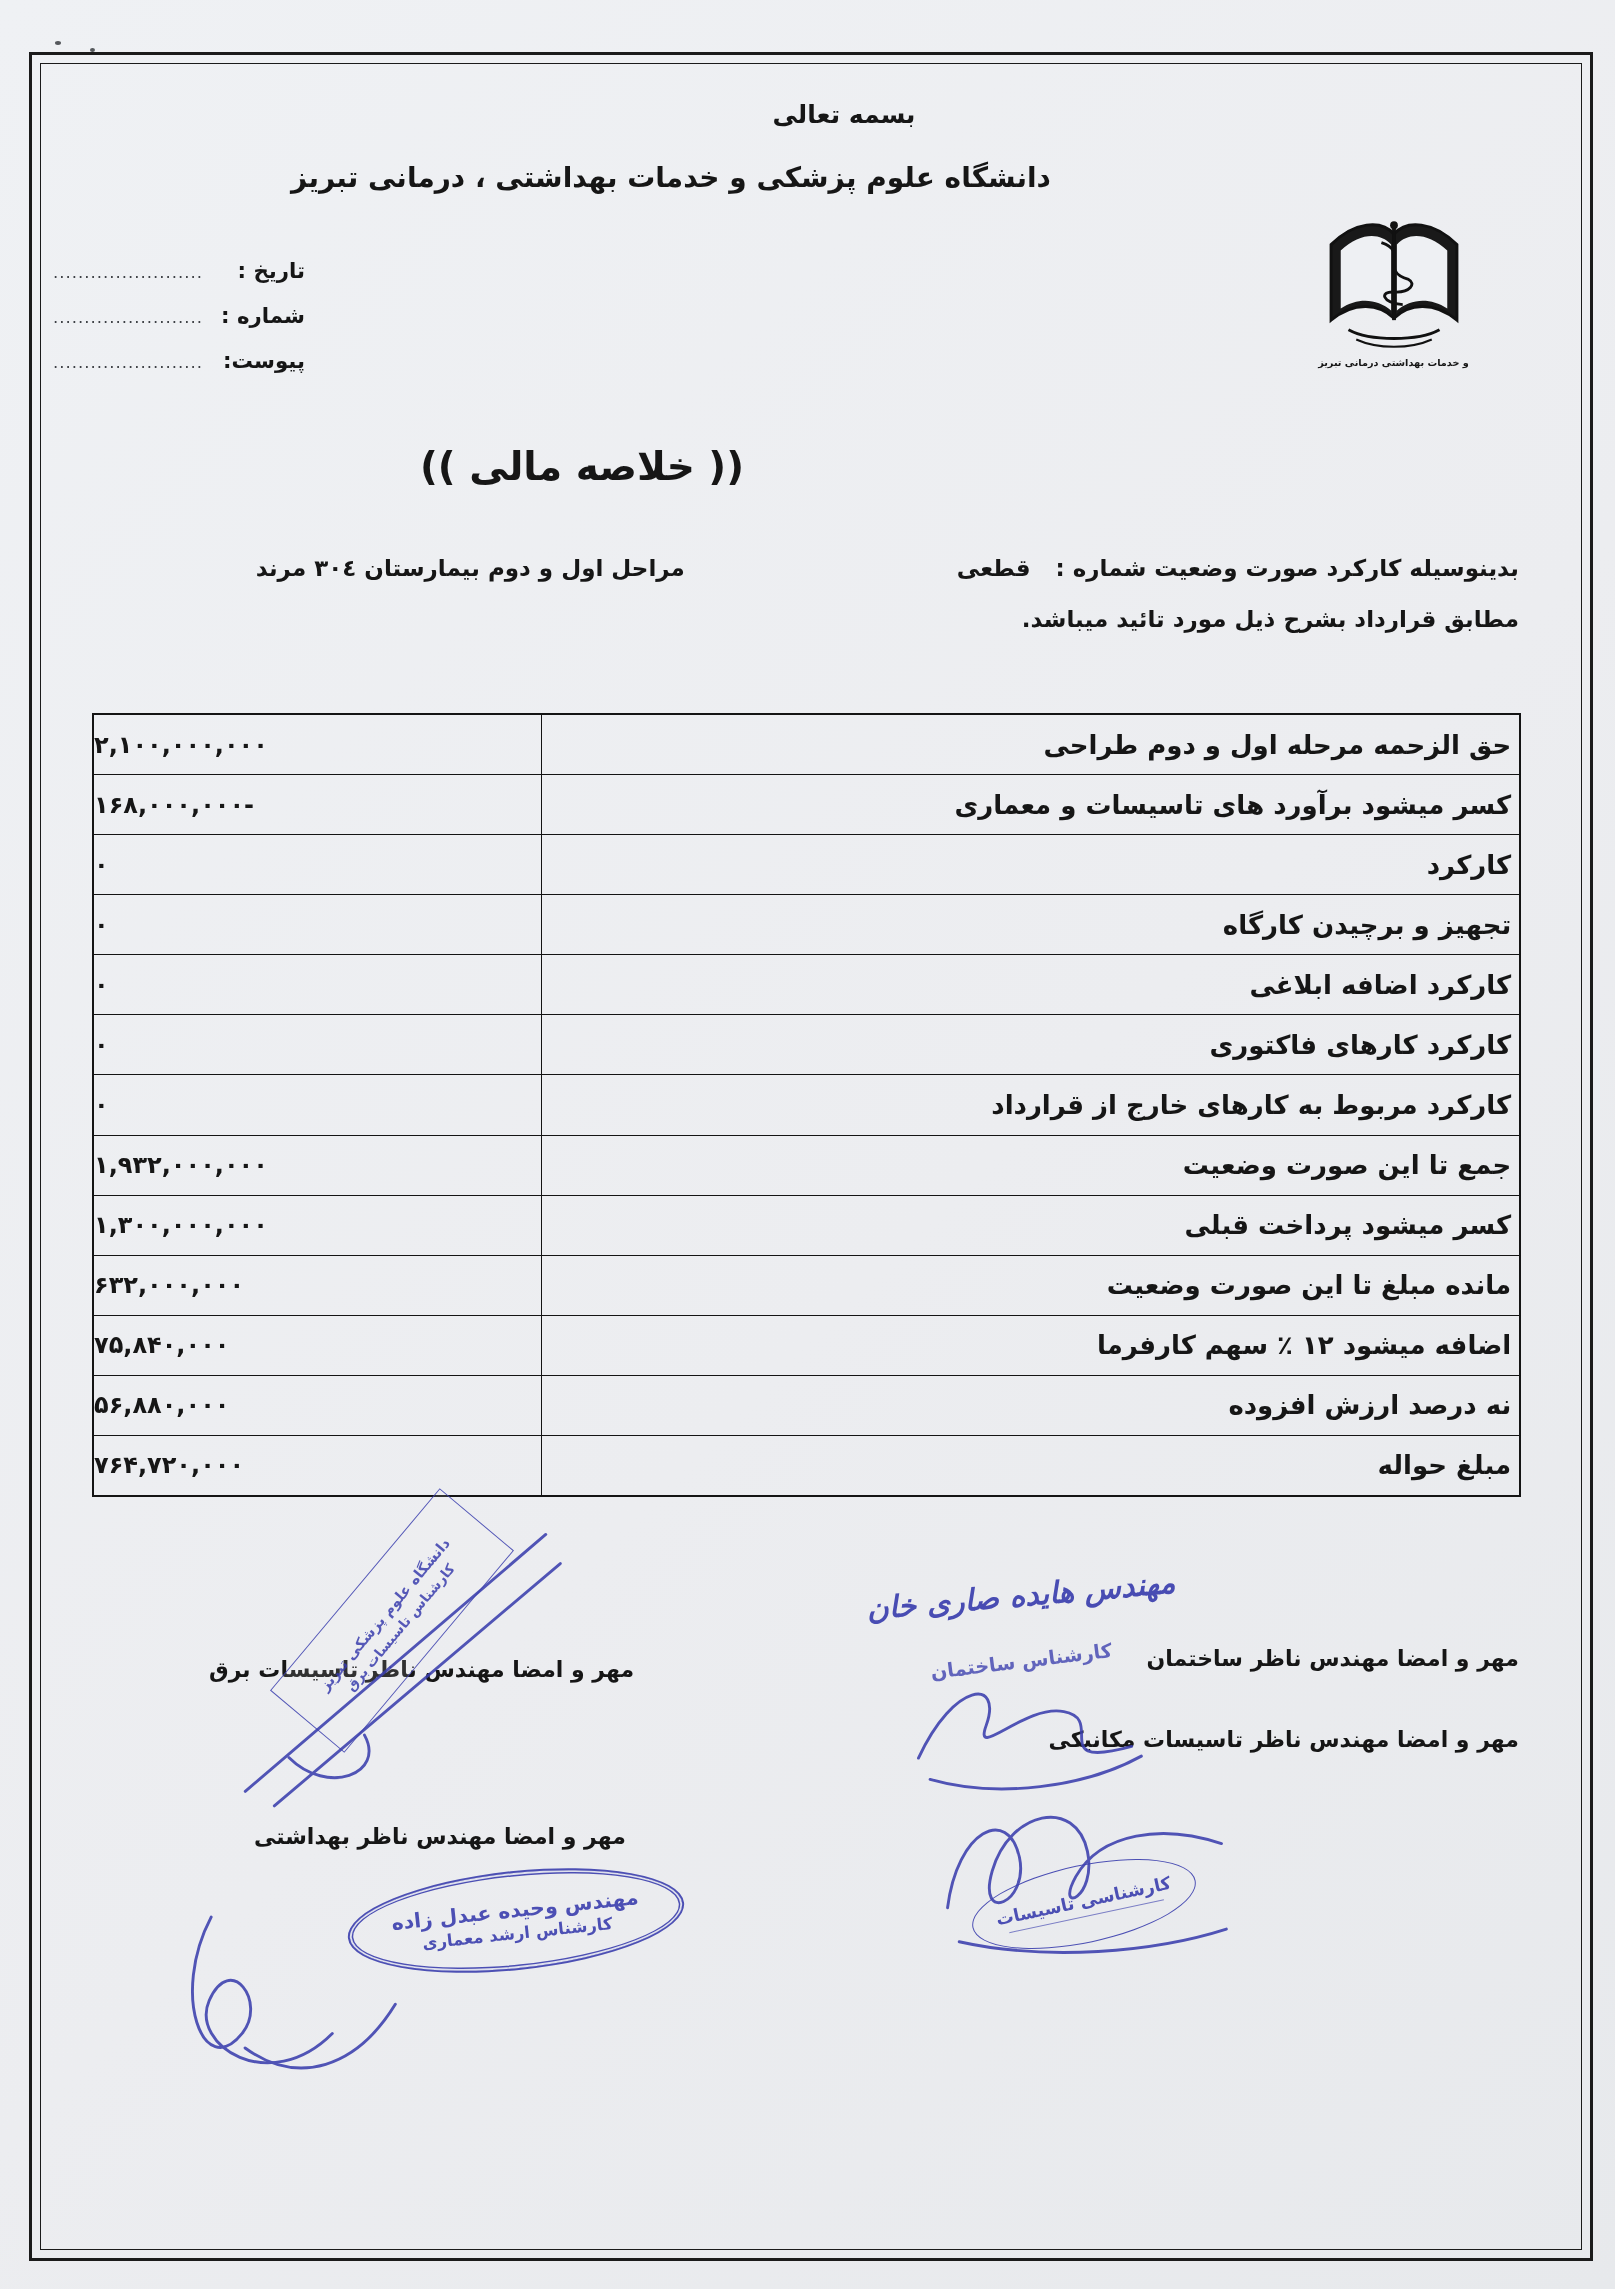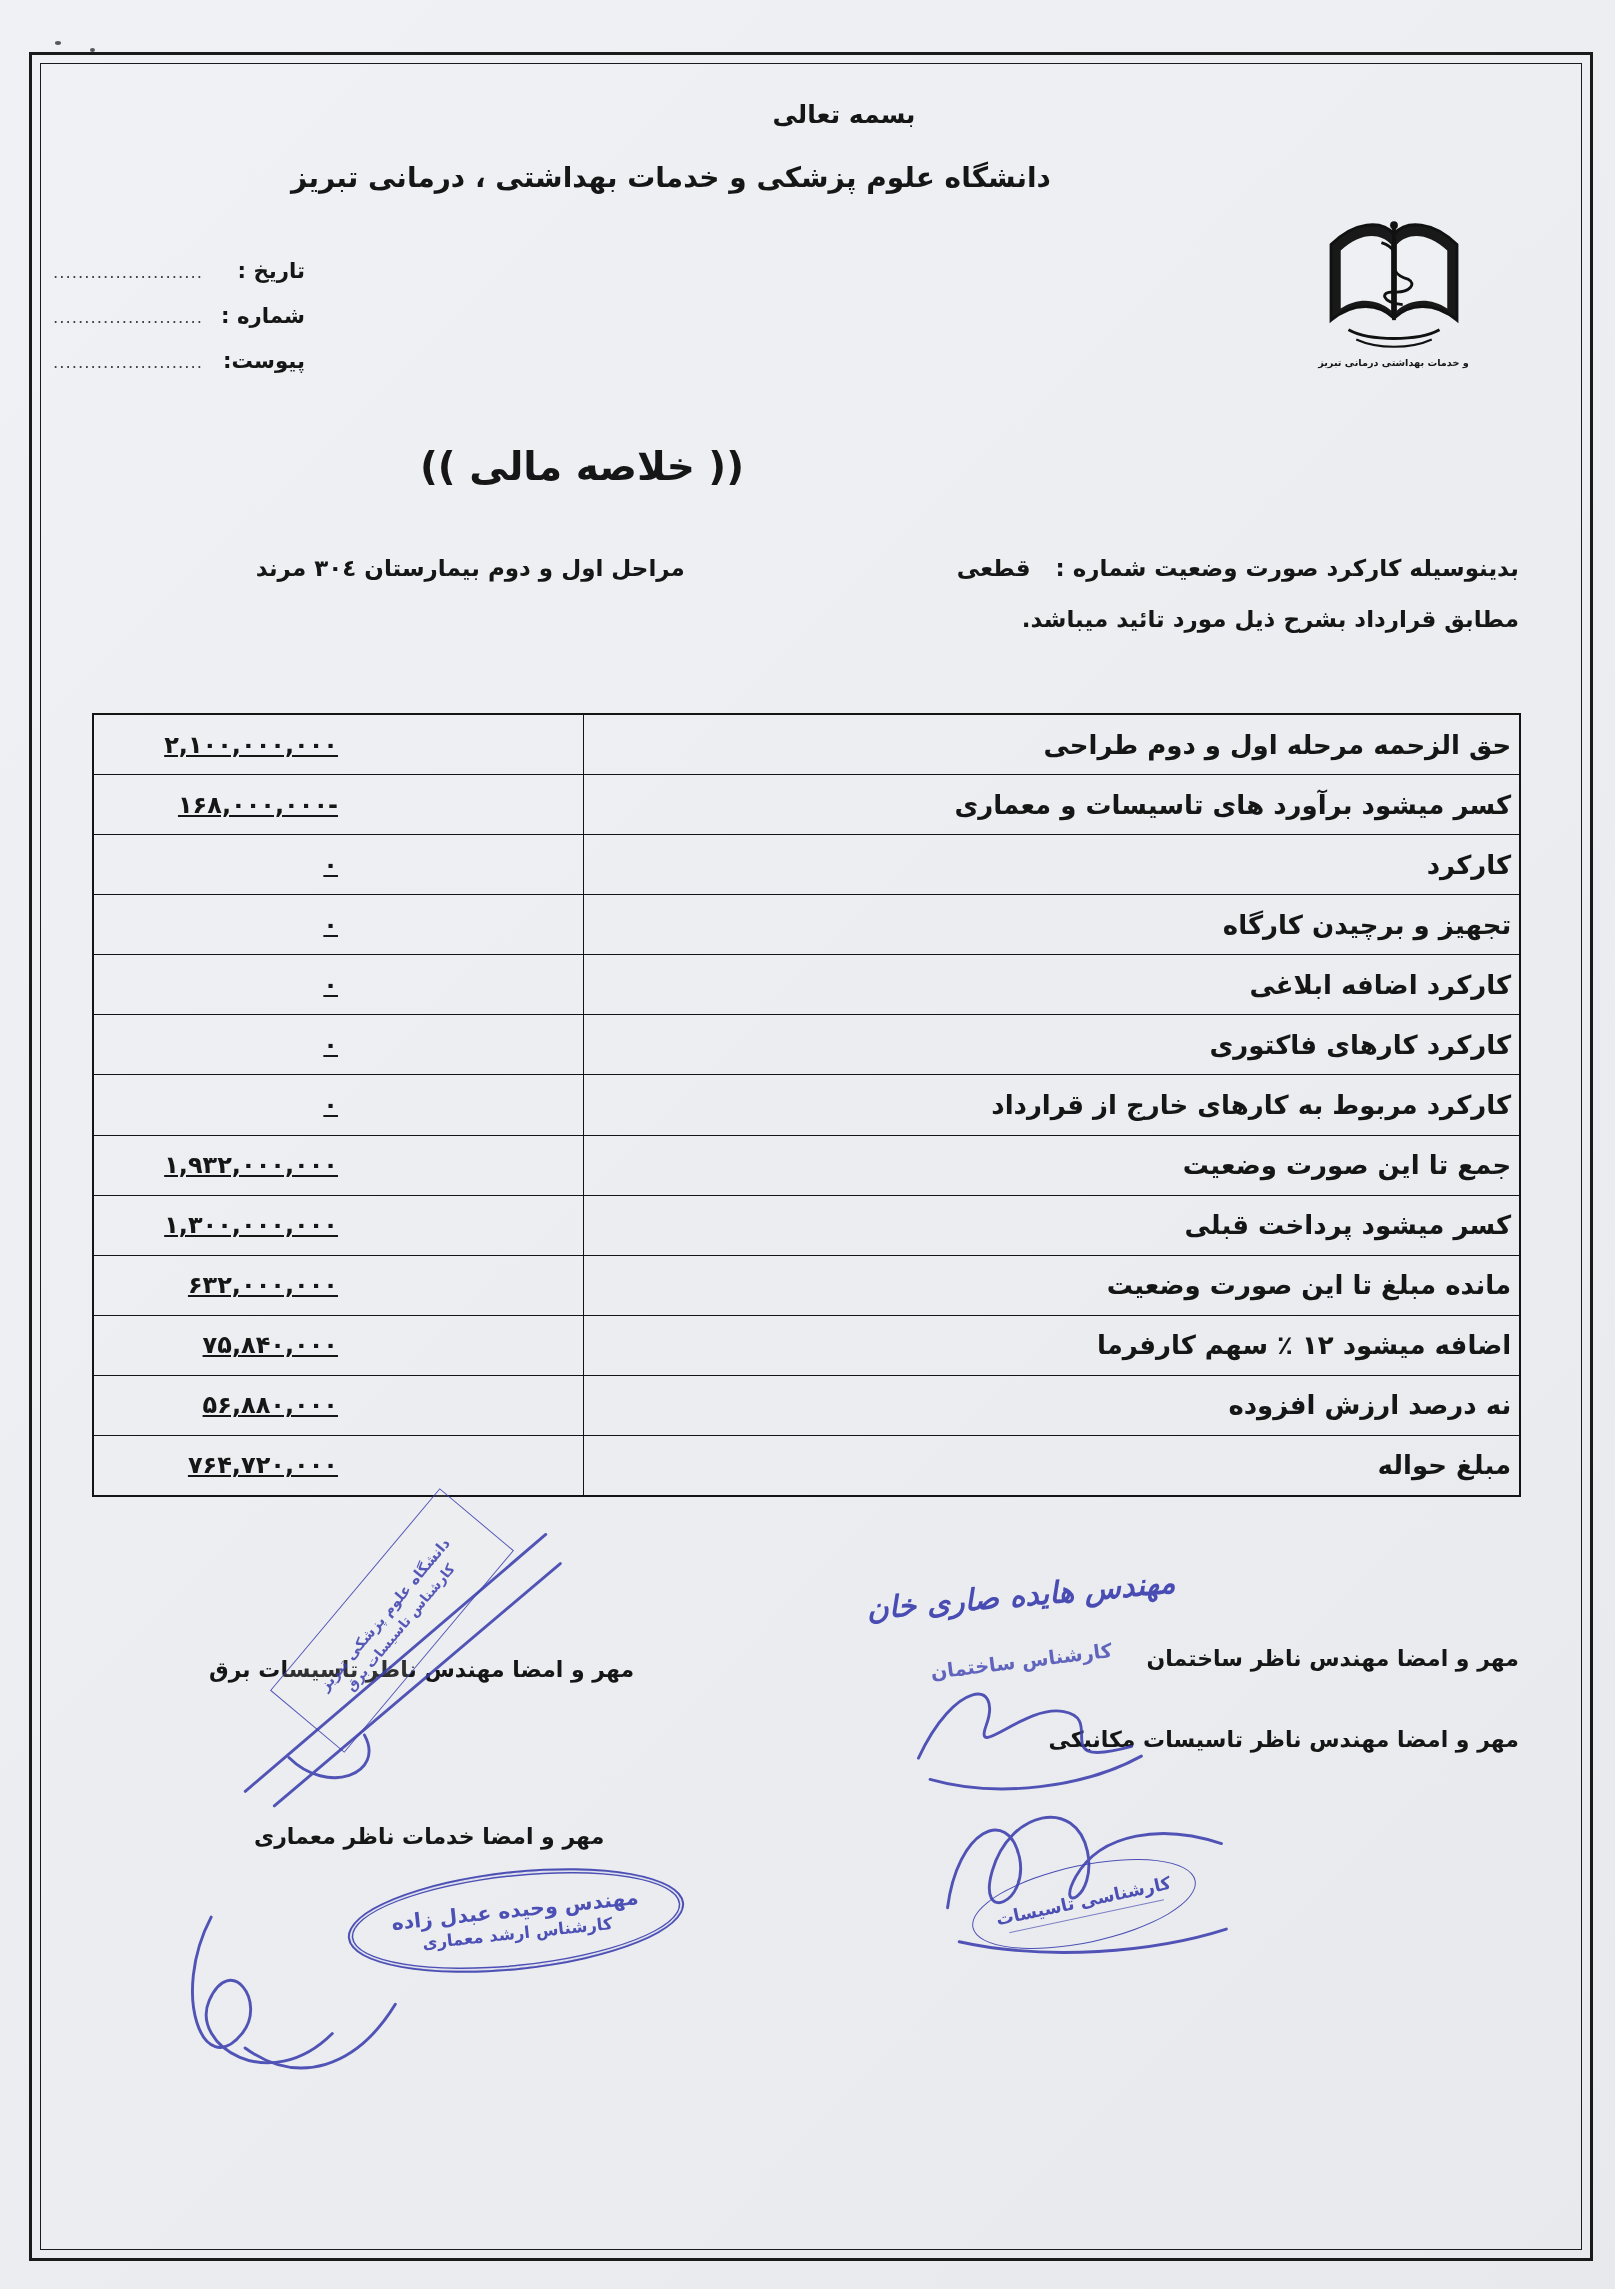--- a/index.html
+++ b/index.html
@@ -50,23 +50,23 @@
   .intro-project { margin-right:272px;margin-left:44px; }
   .intro-line2 { right:97px; top:606px; direction:rtl; font-size:23px;
     font-weight:bold; white-space:nowrap; }
 
   .table {
     position:absolute; left:92px; top:713px; width:1429px; height:784px;
     border:2.9px solid #141414; display:flex; flex-direction:column;
   }
   .trow { flex:1; display:flex; border-bottom:1.9px solid #141414; min-height:0; }
   .trow:last-child { border-bottom:none; }
-  .cell-value { width:490px; border-right:1.9px solid #141414; display:flex;
-    align-items:center; justify-content:flex-end; padding-right:245px;
-    font-size:24px; font-weight:bold; white-space:nowrap;text-decoration:underline; }
+  .cell-value { width:448px; border-right:1.9px solid #141414; display:flex;
+    align-items:center; justify-content:flex-start; padding-right:245px;
+    font-size:24px; font-weight:bold; white-space:nowrap; }
   .cell-label { flex:1; direction:rtl; display:flex; align-items:center;
     padding-right:7.8px; font-size:26px; font-weight:bold; white-space:nowrap; }
 
   .sig-label { position:absolute; font-size:22px; font-weight:bold;
     white-space:nowrap; direction:rtl; }
   .sig-label-building { right:97px; top:1646px; }
   .sig-label-electrical { left:209px; top:1657px; }
   .sig-label-mechanical { right:97px; top:1727px; }
   .sig-label-architecture { left:254px; top:1824px; }
 
@@ -241,21 +241,21 @@
         <div class="cell-value">
           <span dir="ltr">۷۶۴,۷۲۰,۰۰۰</span>
         </div>
         <div class="cell-label">مبلغ حواله</div>
       </div>
     </div>
 
   <div class="sig-label sig-label-building">مهر و امضا مهندس ناظر ساختمان</div>
   <div class="sig-label sig-label-electrical">مهر و امضا مهندس ناظر تاسیسات برق</div>
   <div class="sig-label sig-label-mechanical">مهر و امضا مهندس ناظر تاسیسات مکانیکی</div>
-  <div class="sig-label sig-label-architecture">مهر و امضا خدمات ناظر معماری</div>
+  <div class="sig-label sig-label-architecture">مهر و امضا مهندس ناظر بهداشتی</div>
 
   <div class="abs ink hand-name">مهندس هایده صاری خان</div>
   <div class="abs ink stamp-text-building">کارشناس ساختمان</div>
   <svg class="sig sig-building" width="252" height="136" viewBox="0 0 260 140">
     <path d="M18 100 C55 20 105 18 88 66 C74 104 128 44 168 52 C212 60 150 112 238 88"></path>
     <path d="M30 122 C100 142 190 130 248 98"></path>
   </svg>
 
   <div class="stamp-rect stamp-electrical ink">
     <div class="l1">دانشگاه علوم پزشکی تبریز</div>

